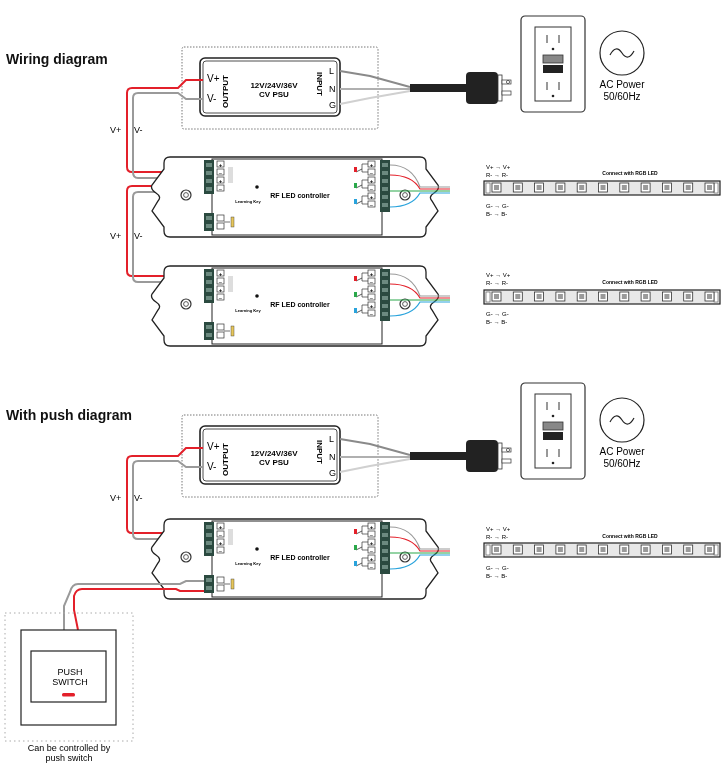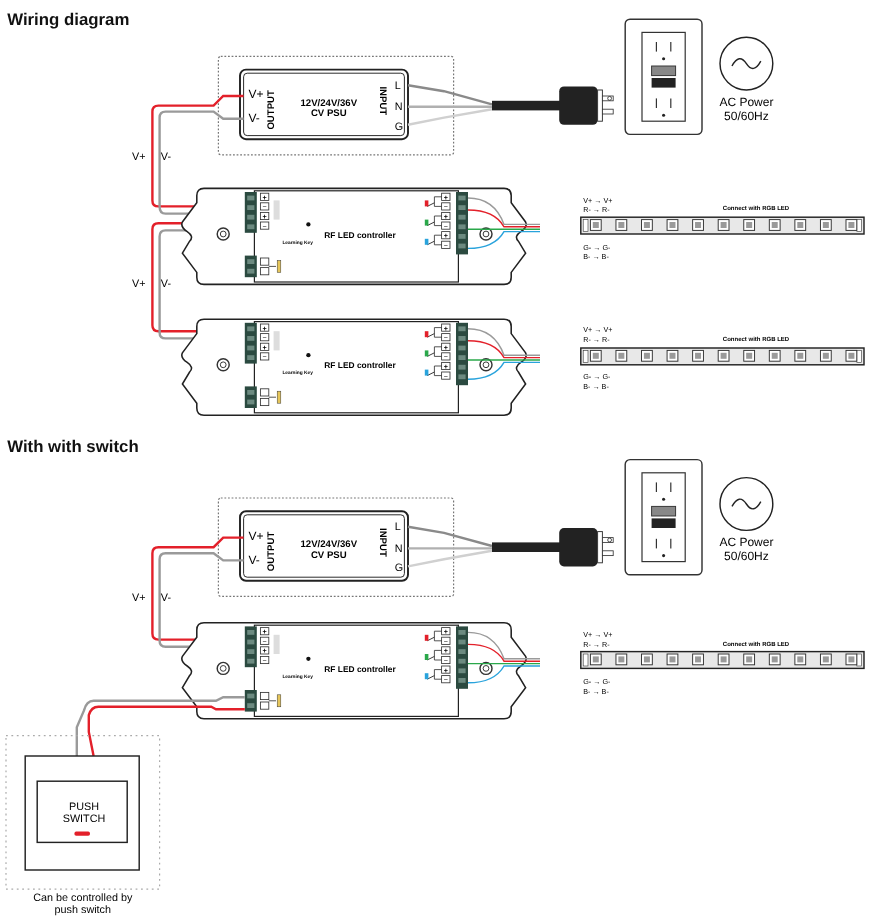--- a/index.html
+++ b/index.html
@@ -1,25 +1,25 @@
 <!DOCTYPE html>
 <html><head>
 <meta charset="utf-8">
 <style>
   html, body { margin:0; padding:0; background:#ffffff; }
   body { width:724px; height:769px; position:relative; overflow:hidden; font-family:"Liberation Sans", sans-serif; }
-  .heading { position:absolute; left:6px; font-weight:bold; font-size:14px; color:#111; font-family:"Liberation Sans", sans-serif; }
+  .heading { position:absolute; left:6px; font-weight:bold; font-size:14px; color:#111; font-family:"Liberation Sans", sans-serif;margin-top:43px; }
   svg { position:absolute; left:0; top:0; }
   svg text { font-family:"Liberation Sans", sans-serif; }
 </style>
 </head>
 <body>
 
 <div class="heading" style="top:8px;">Wiring diagram</div>
-<div class="heading" style="top:364px;">With with switch</div>
+<div class="heading" style="top:364px;">With push diagram</div>
 
 <svg width="724" height="769" viewBox="0 0 724 769">
   <defs>
 
     <g id="psu">
       <rect x="0" y="0" width="196" height="82" fill="none" stroke="#777" stroke-width="1" stroke-dasharray="1.5,1.5" rx="2"></rect>
       <rect x="18" y="11" width="140" height="58" rx="5" fill="#fff" stroke="#222" stroke-width="1.6"></rect>
       <rect x="21" y="14" width="134" height="52" rx="3" fill="none" stroke="#222" stroke-width="0.8"></rect>
     </g>
 

